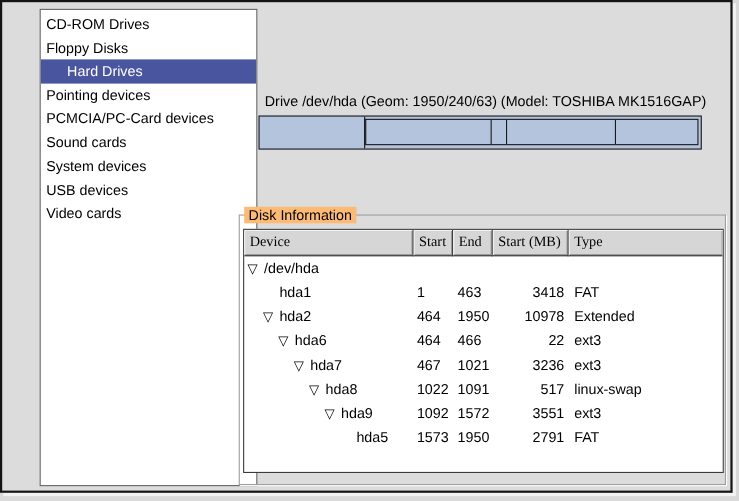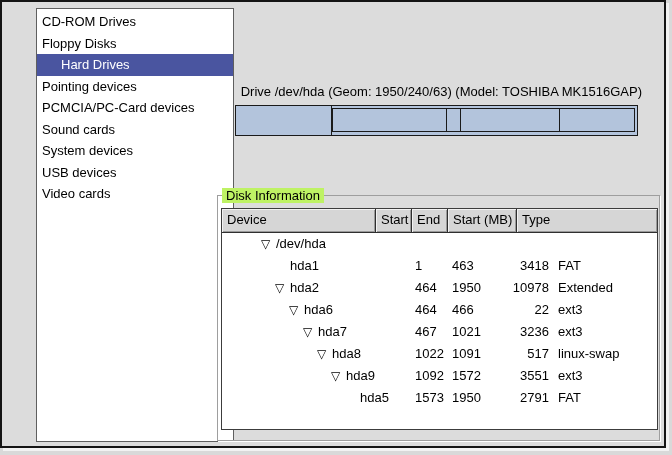--- a/index.html
+++ b/index.html
@@ -60,21 +60,21 @@
   
   .groupbox{
     position:absolute;left:215px;top:193px;
     width:443px;height:246px;
     box-sizing:border-box;
     border:1px solid #9e9e9e;
     box-shadow:1px 1px 0 #ffffff;
   }
   .group-label{
     position:absolute;left:220px;top:186px;
-    background:#bef264;
+    background:#fdba74;
     padding:0 4px;
     z-index:2;
     white-space:nowrap;
   }
   
   .disk-table{
     position:absolute;left:219px;top:206px;
     width:437px;height:222px;
     box-sizing:border-box;
     background:#ffffff;
@@ -85,29 +85,30 @@
   .hc{
     box-sizing:border-box;
     height:24px;line-height:22px;
     padding-left:5px;
     background:#d6d6d6;
     border-right:1px solid #2f2f2f;
     border-bottom:1px solid #2f2f2f;
     box-shadow:inset 1px 1px 0 #f2f2f2, inset -1px -1px 0 #9a9a9a;
     white-space:nowrap;overflow:hidden;
     cursor:default;
+    font-family:Liberation Serif, serif;
   }
   .hc.col0{width:154px;}
   .hc.col1{width:36px;}
   .hc.col2{width:36px;}
   .hc.col3{width:69px;}
   .hc.col4{flex:1;border-right:none;}
   .trow{display:flex;height:22px;line-height:22px;white-space:nowrap;}
   .c{box-sizing:border-box;overflow:hidden;}
-  .c.dev{width:154px;margin-left:36px;}
+  .c.dev{width:154px;}
   .c.start{width:36px;padding-left:3px;}
   .c.end{width:36px;padding-left:4px;}
   .c.size{width:69px;text-align:right;padding-right:4px;}
   .c.type{flex:1;padding-left:5px;}
   .expander{
     display:inline-block;width:15px;
     font-size:12px;
     color:#000;
   }
   .tree-pad,.no-expander{display:inline-block;}

